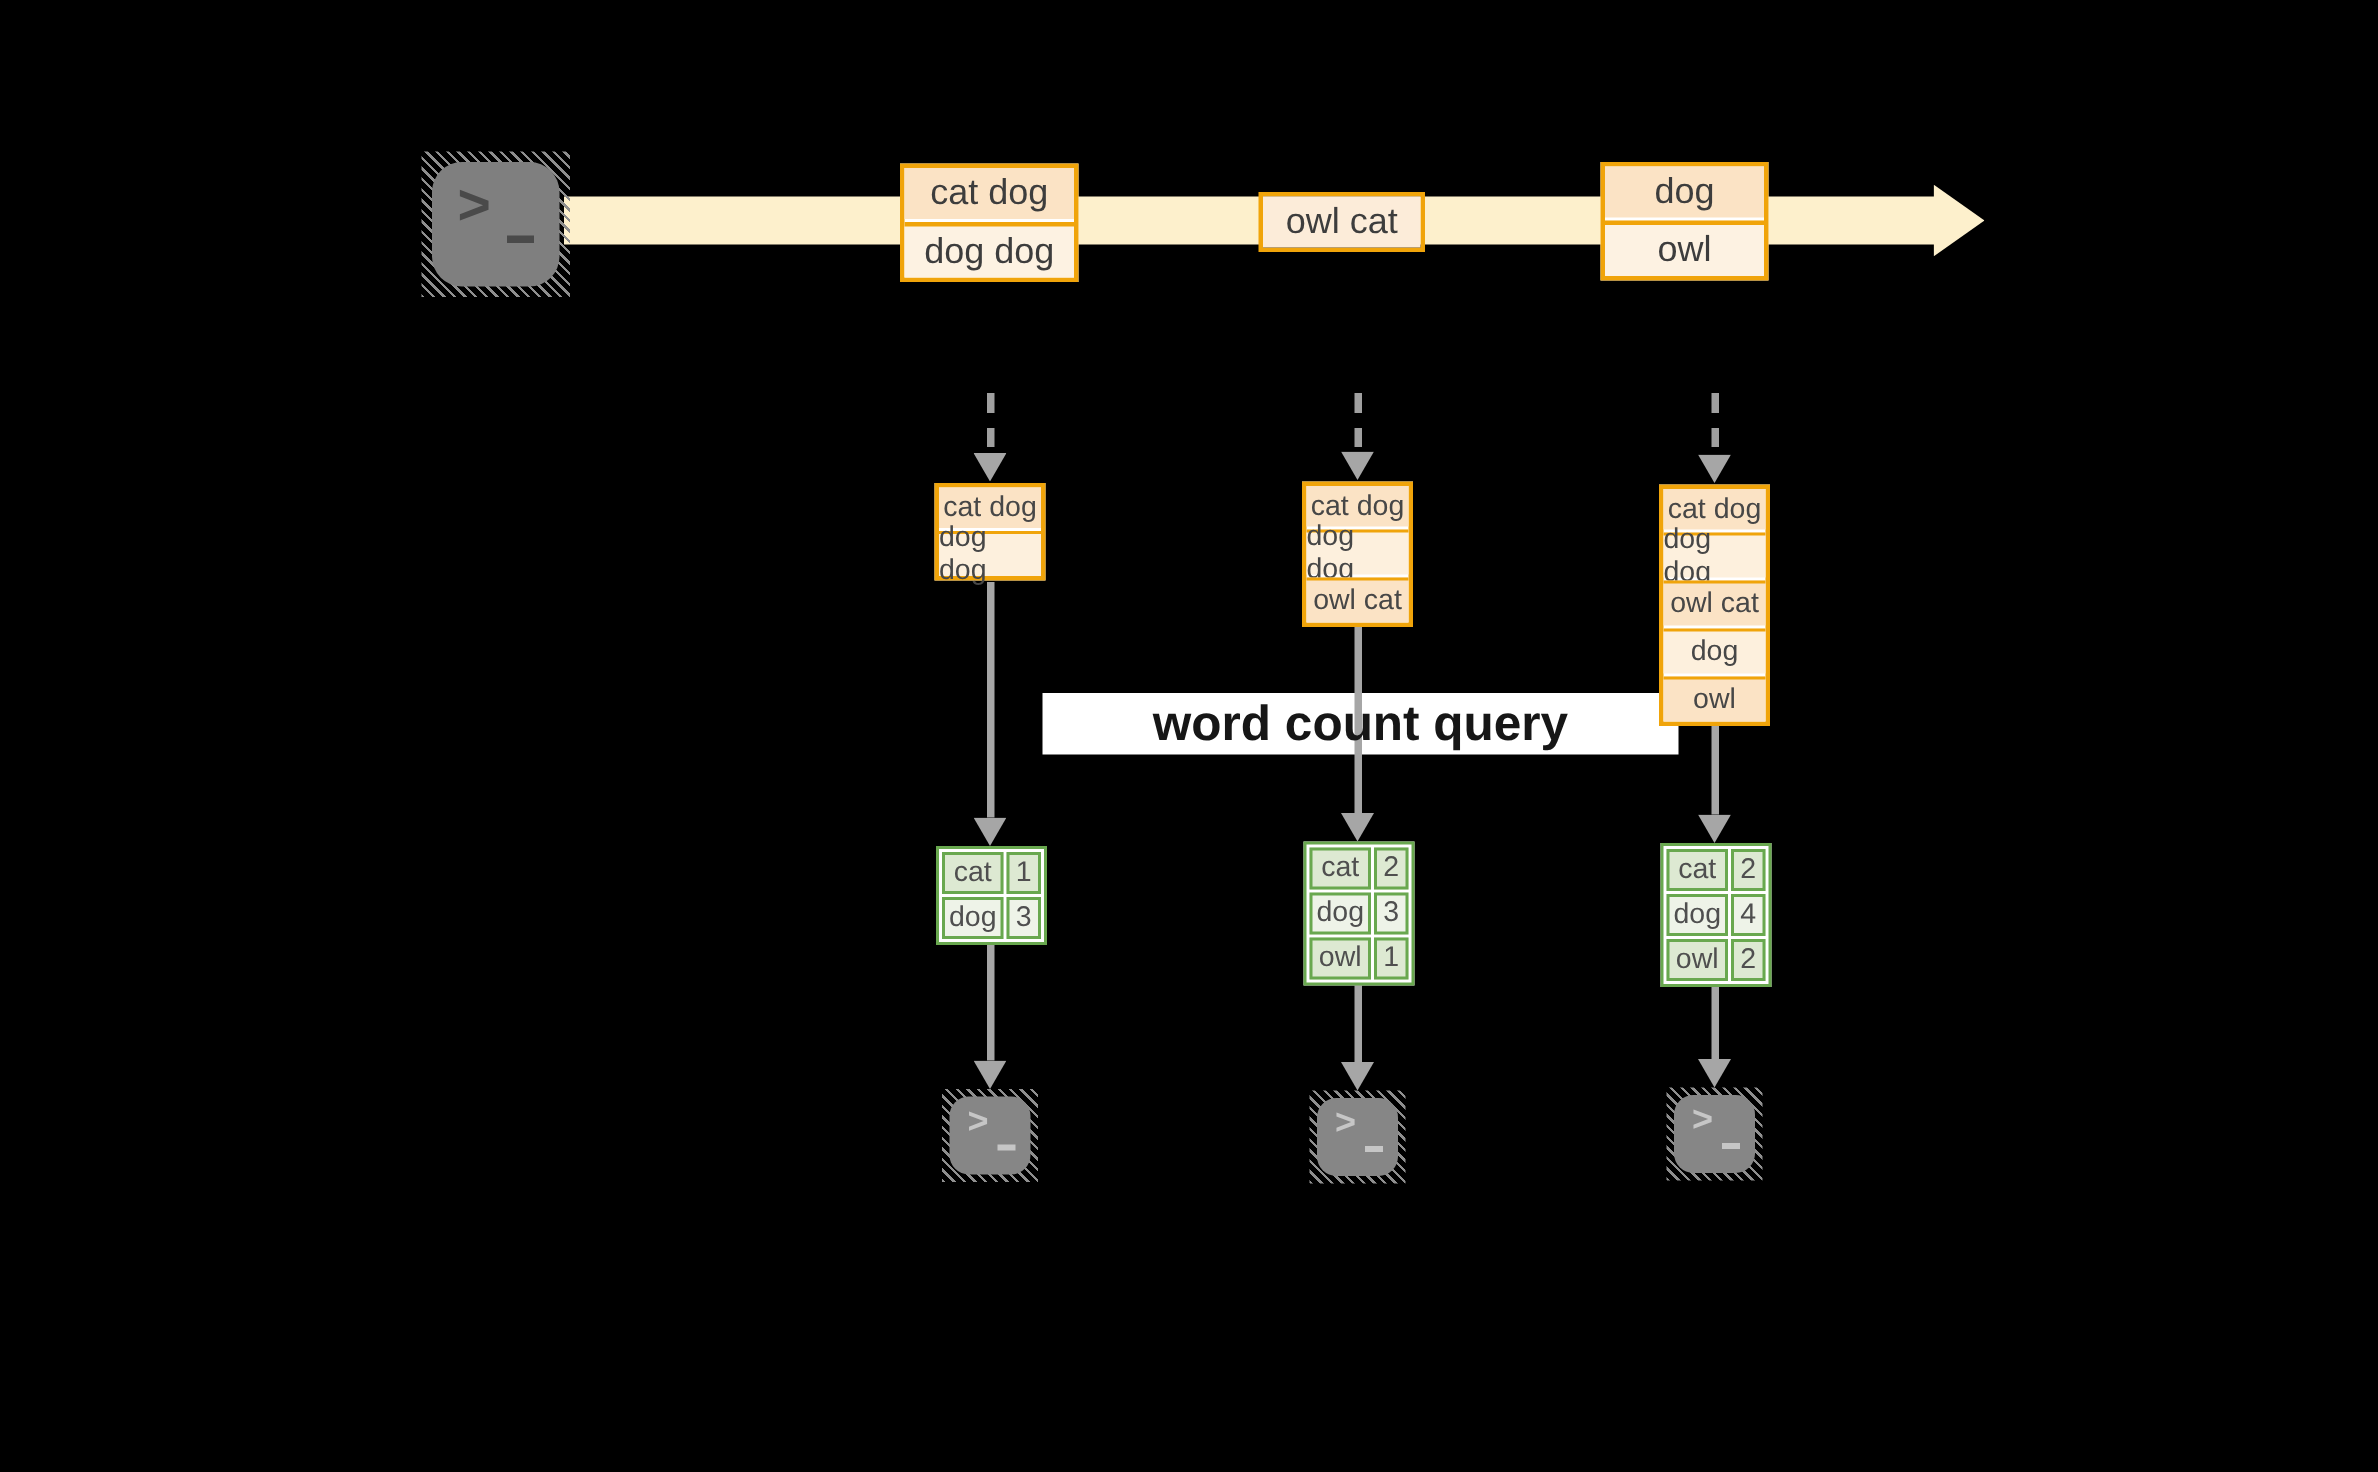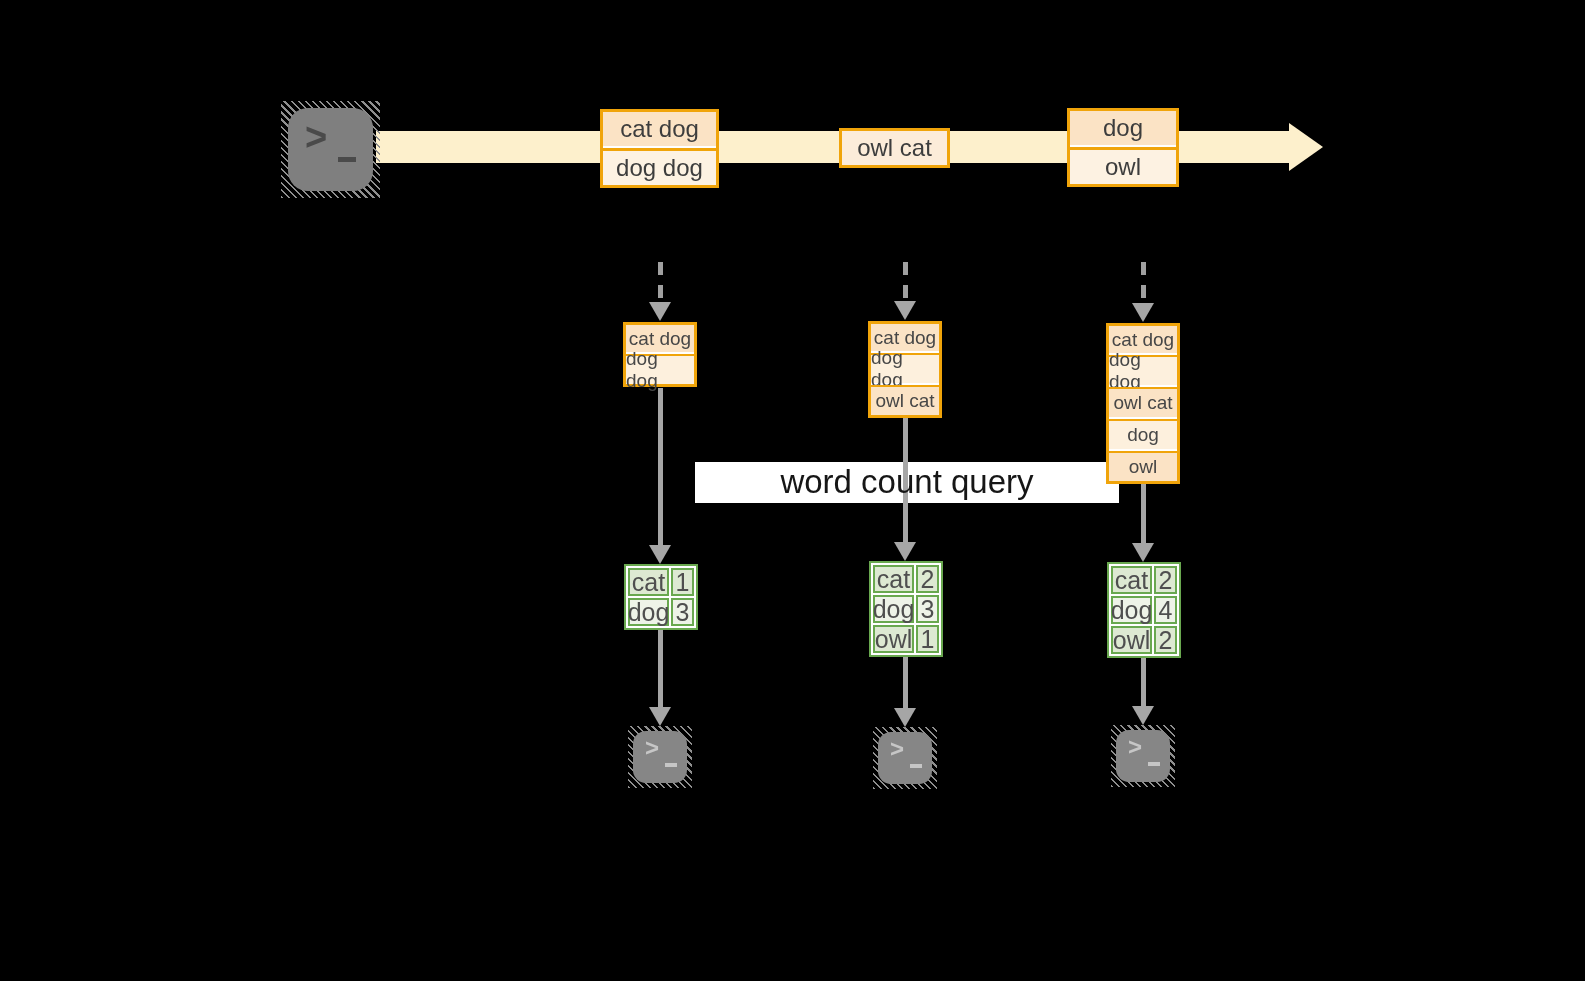--- a/index.html
+++ b/index.html
@@ -70,33 +70,33 @@
   .stack .shade-light{background:#fdf0dd;}
   .stack-1{left:623px;top:322px;width:74px;}
   .stack-2{left:868px;top:321px;width:74px;}
   .stack-3{left:1106px;top:323px;width:74px;}
 
   
   .gtable{position:absolute;background:#ffffff;border:2.5px solid #69a84f;padding:2px;
           display:flex;flex-direction:column;gap:2px;z-index:5;}
   .g-row{display:flex;gap:2px;}
   .g-row .cell{border:2px solid #69a84f;height:28px;display:flex;align-items:center;
-               justify-content:center;font-size:25px;color:#4f4f4f;box-sizing:border-box;}
+               justify-content:center;font-size:19px;color:#4f4f4f;box-sizing:border-box;}
   .g-row .w{width:41px;}
   .g-row .c{width:23px;}
   .g-row.shade-dark .cell{background:#dde9d2;}
   .g-row.shade-light .cell{background:#eef3e8;}
   .gtable-1{left:624px;top:564px;}
   .gtable-2{left:869px;top:561px;}
   .gtable-3{left:1107px;top:562px;}
 
   
   .wcq-bg{position:absolute;left:695px;top:462px;width:424px;height:41px;background:#ffffff;z-index:2;}
   .wcq-text{position:absolute;left:695px;top:459px;width:424px;height:46px;display:flex;
-            align-items:center;justify-content:center;font-size:33px;font-weight:400;
+            align-items:center;justify-content:center;font-size:33px;font-weight:700;
             color:#161616;z-index:4;}
 </style>
 </head>
 <body>
 
 <div class="canvas">
 
   <div class="band"></div>
   <div class="band-head"></div>
 

